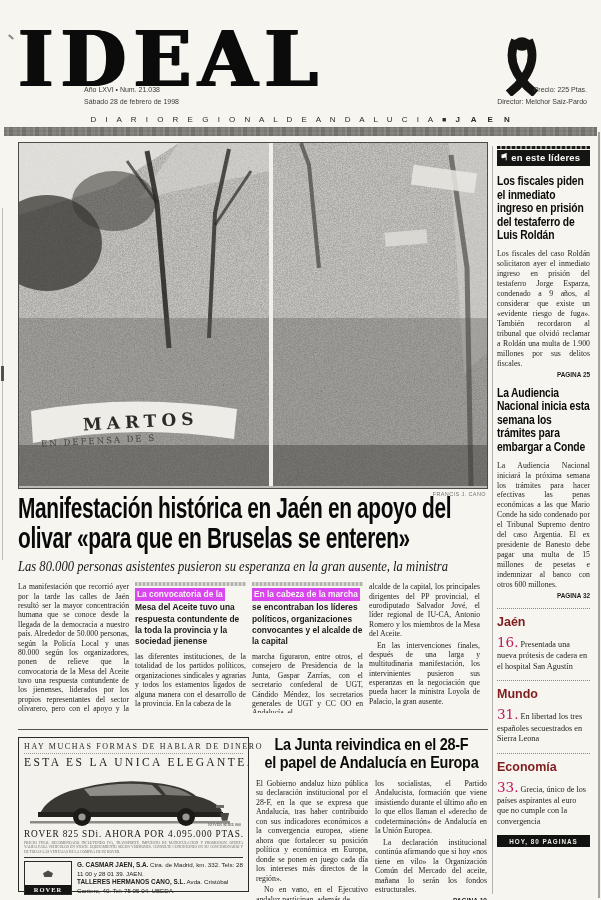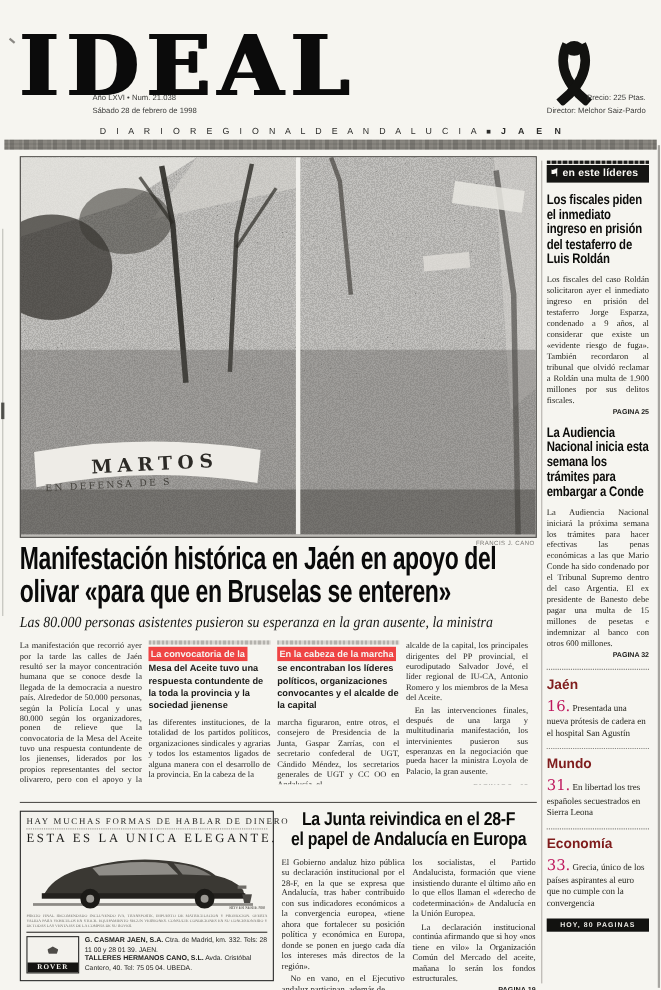--- a/index.html
+++ b/index.html
@@ -30,21 +30,21 @@
   .caption{margin-top:11px;font:bold 8px "Liberation Sans",sans-serif;color:#232321;}
   .headline{margin-top:5px;font-family:"Liberation Sans",sans-serif;font-weight:bold;font-size:29px;
        line-height:1.02;letter-spacing:-.5px;color:#0a0a0a;transform:scaleX(.72);transform-origin:0 0;width:139%;}
   .headline span{display:block;}
   .subhead{margin-top:6px;font-style:italic;font-size:14px;color:#161614;
        transform:scaleX(.9);transform-origin:0 0;width:111%;white-space:nowrap;}
   .cols{margin-top:7px;display:flex;gap:6px;height:131px;overflow:hidden;}
   .col{width:111px;font-size:7.7px;line-height:1.22;text-align:justify;color:#232321;}
   .ktop{height:4px;background:repeating-linear-gradient(90deg,#b4b2ad 0 2px,#d7d5d0 2px 4px);margin-bottom:2px;}
   .kbox{font-family:"Liberation Sans",sans-serif;font-weight:bold;font-size:8.4px;line-height:1.33;text-align:left;margin-bottom:5px;color:#1c1c1a;}
-  .khl{display:block;background:#ef4444;color:#f6f5f1;padding:1px 2px;margin-bottom:1px;width:fit-content;}
+  .khl{display:block;background:#d946ef;color:#f6f5f1;padding:1px 2px;margin-bottom:1px;width:fit-content;}
   .p2{text-indent:8px;margin-top:2px;}
   .refs{margin-top:4px;text-align:right;font:bold 6.6px "Liberation Sans",sans-serif;line-height:1.7;color:#1a1a18;}
 
   
   .bottom-rule{position:absolute;left:18px;top:729px;width:470px;border-top:1px solid #55534f;}
 
   
   .ad{position:absolute;left:18px;top:737px;width:231px;height:155px;border:1px solid #2a2a28;
       background:#f3f2ed;box-sizing:border-box;padding:4px 5px 3px;}
   .ad-line1{font-size:8px;letter-spacing:1.6px;text-align:center;color:#2a2a28;border-bottom:1px dotted #9a9892;padding-bottom:2px;white-space:nowrap;}
@@ -215,20 +215,21 @@
           <circle cx="58" cy="48" r="3.6" fill="#9a9893"></circle>
         <circle cx="162" cy="48" r="9" fill="#1b1a17"></circle>
           <circle cx="162" cy="48" r="3.6" fill="#9a9893"></circle>
         <rect x="192" y="36" width="8" height="3" fill="#6e6c67"></rect>
       </svg>
       <div class="serie-badge">
         <span class="crest"></span>
         <span>ROVER SERIE 800</span>
       </div>
     </div>
+    <div class="ad-offer">ROVER 825 SDi. AHORA POR 4.095.000 PTAS.</div>
     <div class="ad-fine">PRECIO FINAL RECOMENDADO INCLUYENDO IVA, TRANSPORTE, IMPUESTO DE MATRICULACION Y PROMOCION. OFERTA VALIDA PARA VEHICULOS EN STOCK. EQUIPAMIENTO SEGUN VERSIONES. CONSULTE CONDICIONES EN SU CONCESIONARIO Y DE TODAS LAS VENTAJAS DE LA COMPRA DE SU ROVER.</div>
     <div class="ad-dealer">
       <div class="rover-logo">
         <div class="rover-roundel">
             <i></i>
           </div>
         <div class="rover-word">ROVER</div>
       </div>
       <div class="dealer-text">
         <b>G. CASMAR JAEN, S.A.</b><span> Ctra. de Madrid, km. 332. Tels: 28 11 00 y 28 01 39. JAEN.</span><br>

